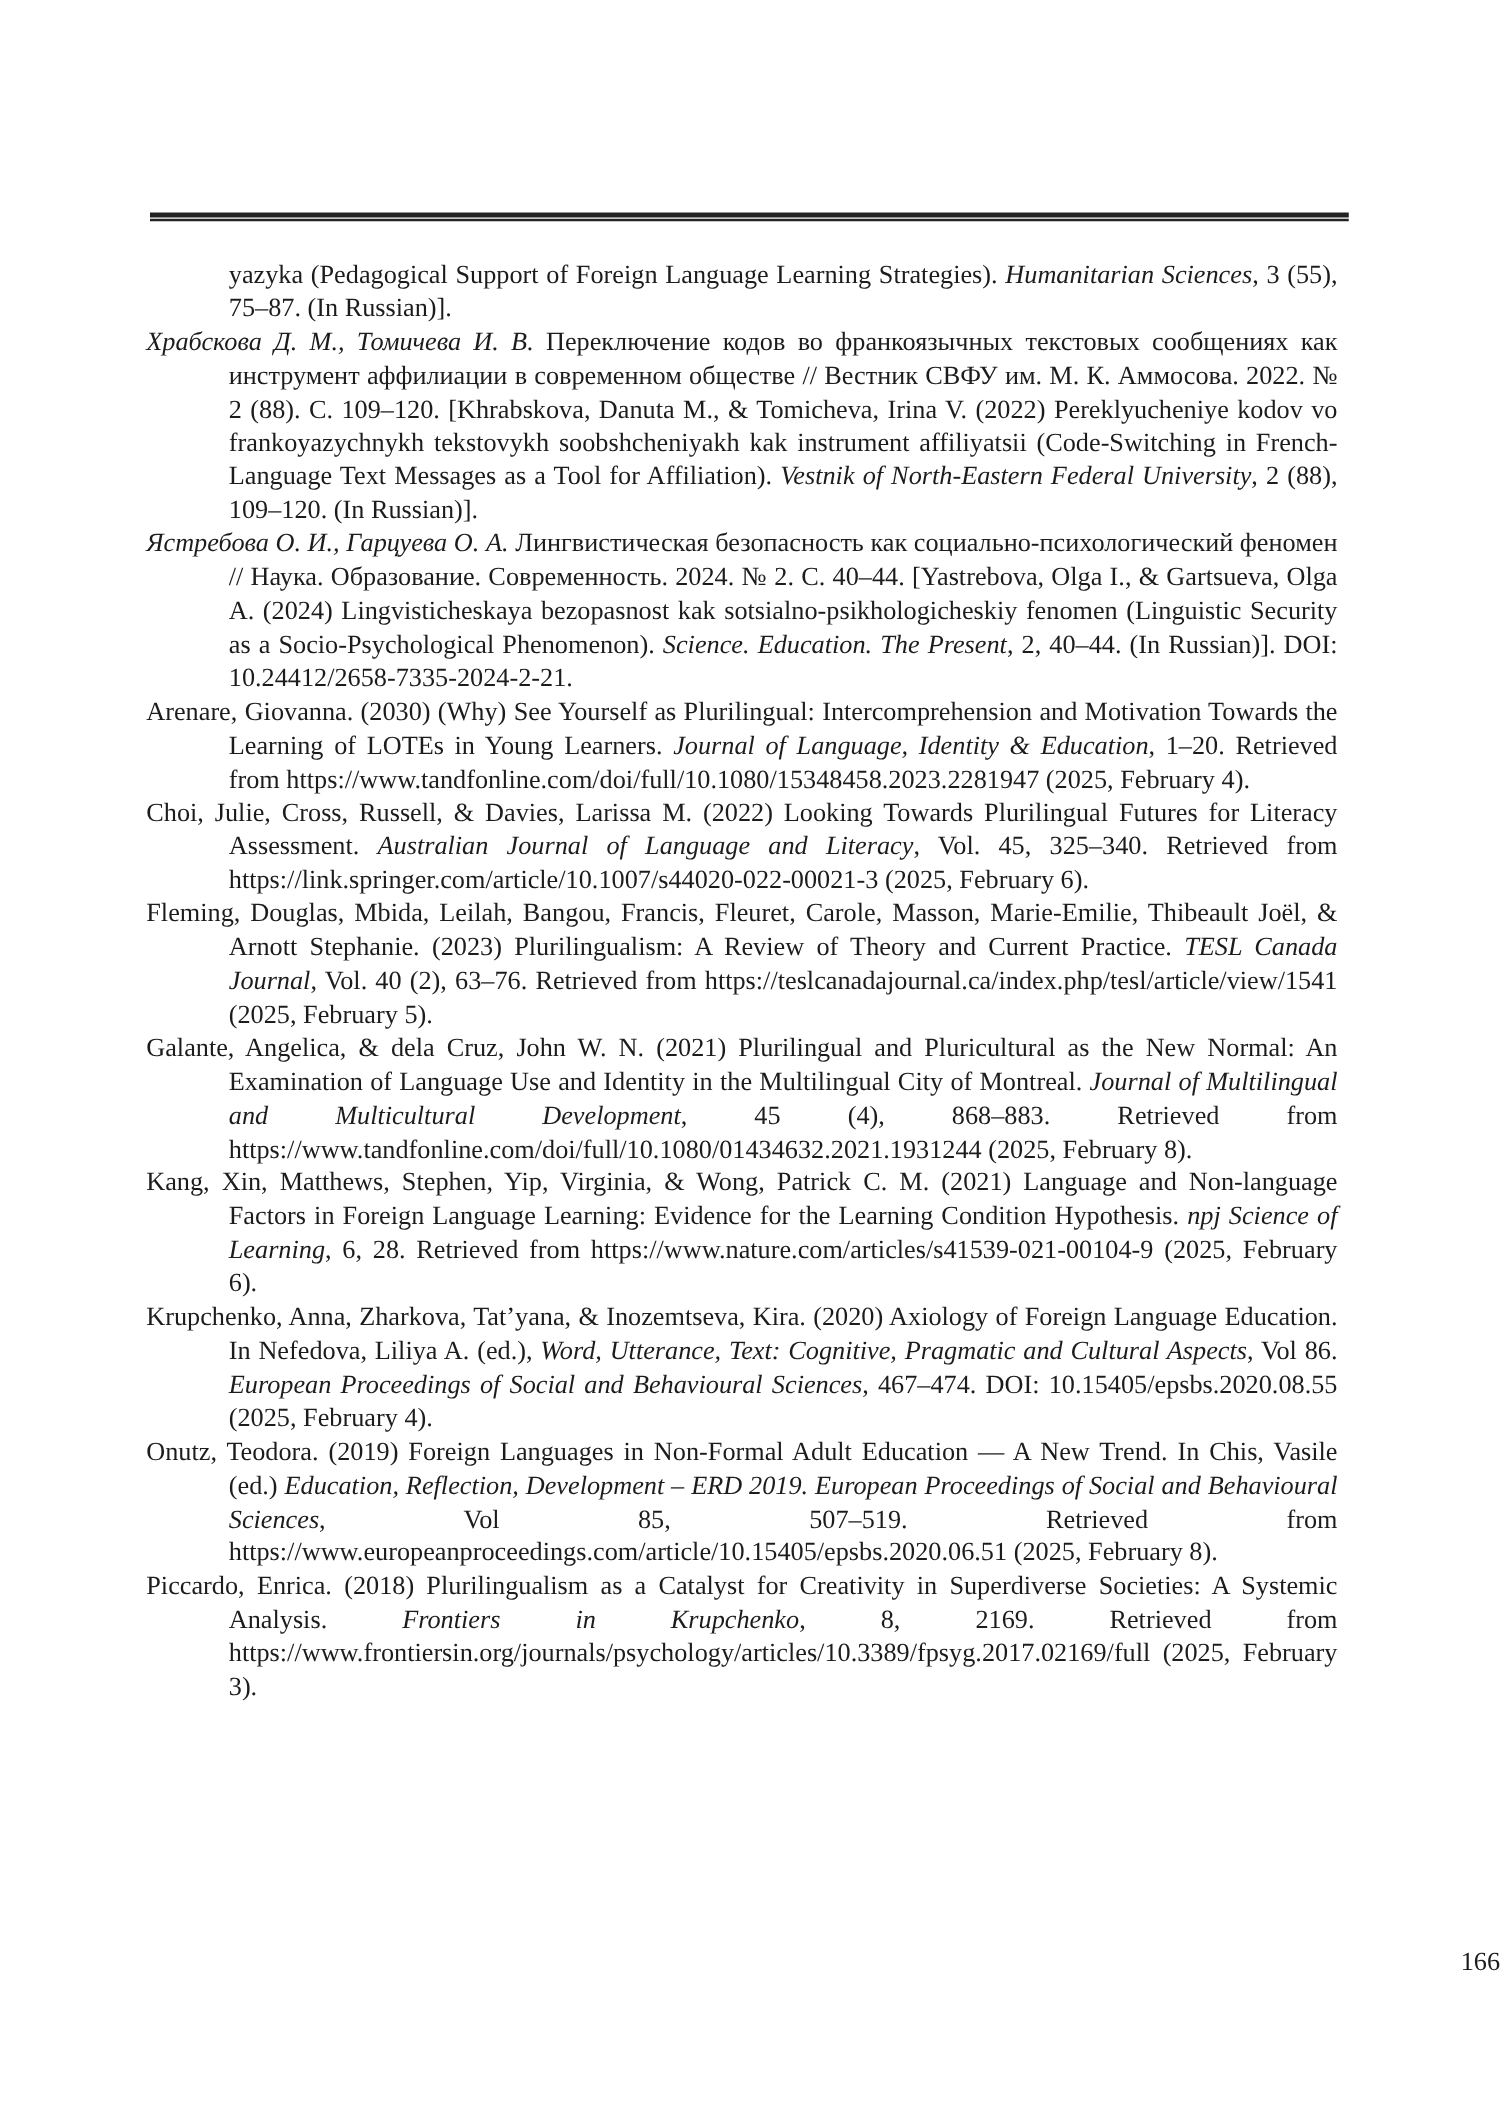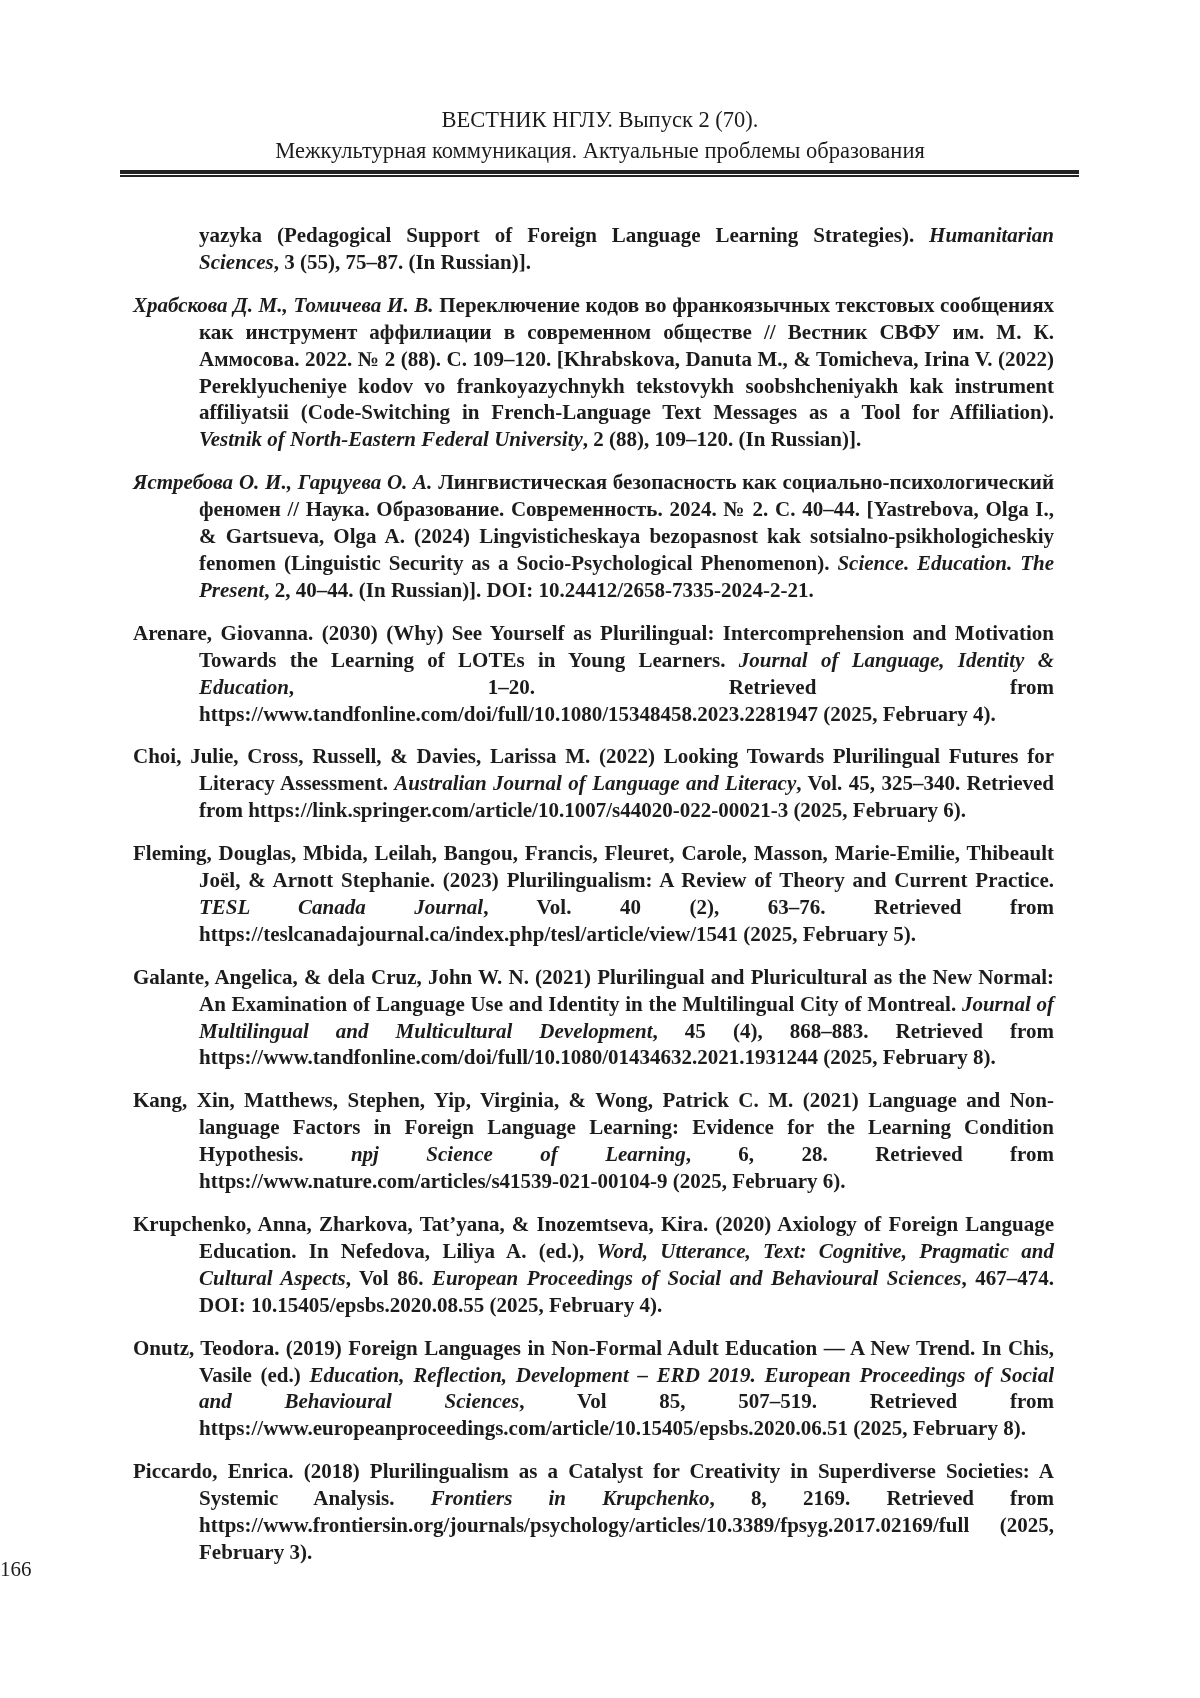--- a/index.html
+++ b/index.html
@@ -35,48 +35,43 @@
   .refs{
     position:absolute;
     left:117px;
     top:206px;
     width:953px;
     font-size:21px;
     line-height:26.9px;
     text-align:justify;
   }
   .ref{
-    margin:16px;
+    margin:0;
     padding-left:66px;
     text-indent:-66px;
     overflow-wrap:anywhere;
-    font-weight:bold;
   }
   .ref.continuation{
     text-indent:0;
   }
   .ref em{font-style:italic;}
   .page-num{
     position:absolute;
     top:1556px;
     left:0;
     width:100%;
-    text-align:left;
+    text-align:right;
     font-size:21px;
     line-height:27px;
   }
 </style>
 </head>
 <body>
 
 <div class="page">
-  <header class="page-header">
-    <div>ВЕСТНИК НГЛУ. Выпуск 2 (70).</div>
-    <div>Межкультурная коммуникация. Актуальные проблемы образования</div>
-  </header>
 
   <div class="header-rule"></div>
 
   <main class="refs">
       <p class="ref continuation"><span>yazyka (Pedagogical Support of Foreign Language Learning Strategies). </span><em>Humanitarian Sciences</em><span>, 3 (55), 75–87. (In Russian)].</span></p>
       <p class="ref"><em>Храбскова Д. М., Томичева И. В. </em><span>Переключение кодов во франкоязычных текстовых сообщениях как инструмент аффилиации в современном обществе // Вестник СВФУ им. М. К. Аммосова. 2022. № 2 (88). С. 109–120. [Khrabskova, Danuta M., &amp; Tomicheva, Irina V. (2022) Pereklyucheniye kodov vo frankoyazychnykh tekstovykh soobshcheniyakh kak instrument affiliyatsii (Code-Switching in French-Language Text Messages as a Tool for Affiliation). </span><em>Vestnik of North-Eastern Federal University</em><span>, 2 (88), 109–120. (In Russian)].</span></p>
       <p class="ref"><em>Ястребова О. И., Гарцуева О. А. </em><span>Лингвистическая безопасность как социально-психологический феномен // Наука. Образование. Современность. 2024. № 2. С. 40–44. [Yastrebova, Olga I., &amp; Gartsueva, Olga A. (2024) Lingvisticheskaya bezopasnost kak sotsialno-psikhologicheskiy fenomen (Linguistic Security as a Socio-Psychological Phenomenon). </span><em>Science. Education. The Present</em><span>, 2, 40–44. (In Russian)]. DOI: 10.24412/2658-7335-2024-2-21.</span></p>
       <p class="ref"><span>Arenare, Giovanna. (2030) (Why) See Yourself as Plurilingual: Intercomprehension and Motivation Towards the Learning of LOTEs in Young Learners. </span><em>Journal of Language, Identity &amp; Education</em><span>, 1–20. Retrieved from https://www.tandfonline.com/doi/full/10.1080/15348458.2023.2281947 (2025, February 4).</span></p>
       <p class="ref"><span>Choi, Julie, Cross, Russell, &amp; Davies, Larissa M. (2022) Looking Towards Plurilingual Futures for Literacy Assessment. </span><em>Australian Journal of Language and Literacy</em><span>, Vol. 45, 325–340. Retrieved from https://link.springer.com/article/10.1007/s44020-022-00021-3 (2025, February 6).</span></p>
       <p class="ref"><span>Fleming, Douglas, Mbida, Leilah, Bangou, Francis, Fleuret, Carole, Masson, Marie-Emilie, Thibeault Joël, &amp; Arnott Stephanie. (2023) Plurilingualism: A Review of Theory and Current Practice. </span><em>TESL Canada Journal</em><span>, Vol. 40 (2), 63–76. Retrieved from https://teslcanadajournal.ca/index.php/tesl/article/view/1541 (2025, February 5).</span></p>

